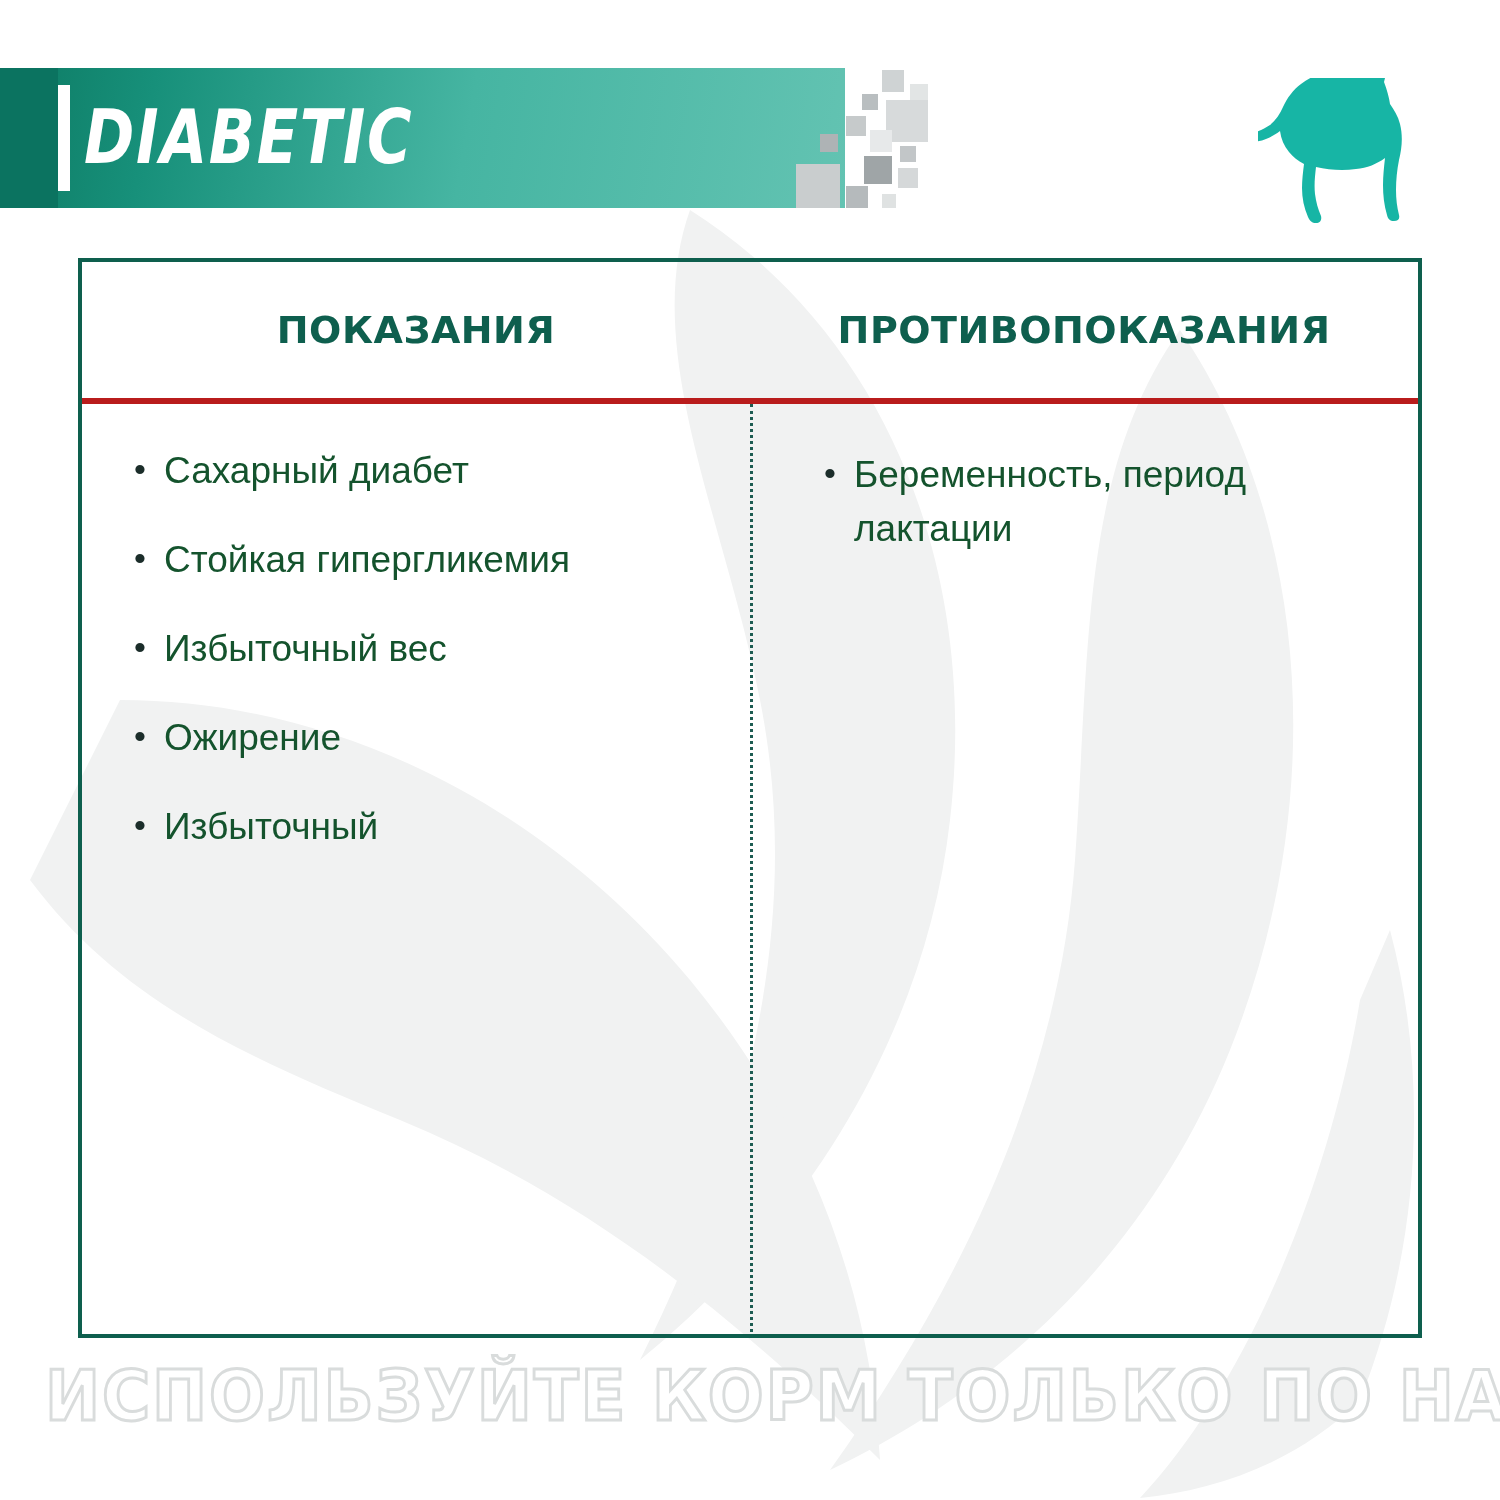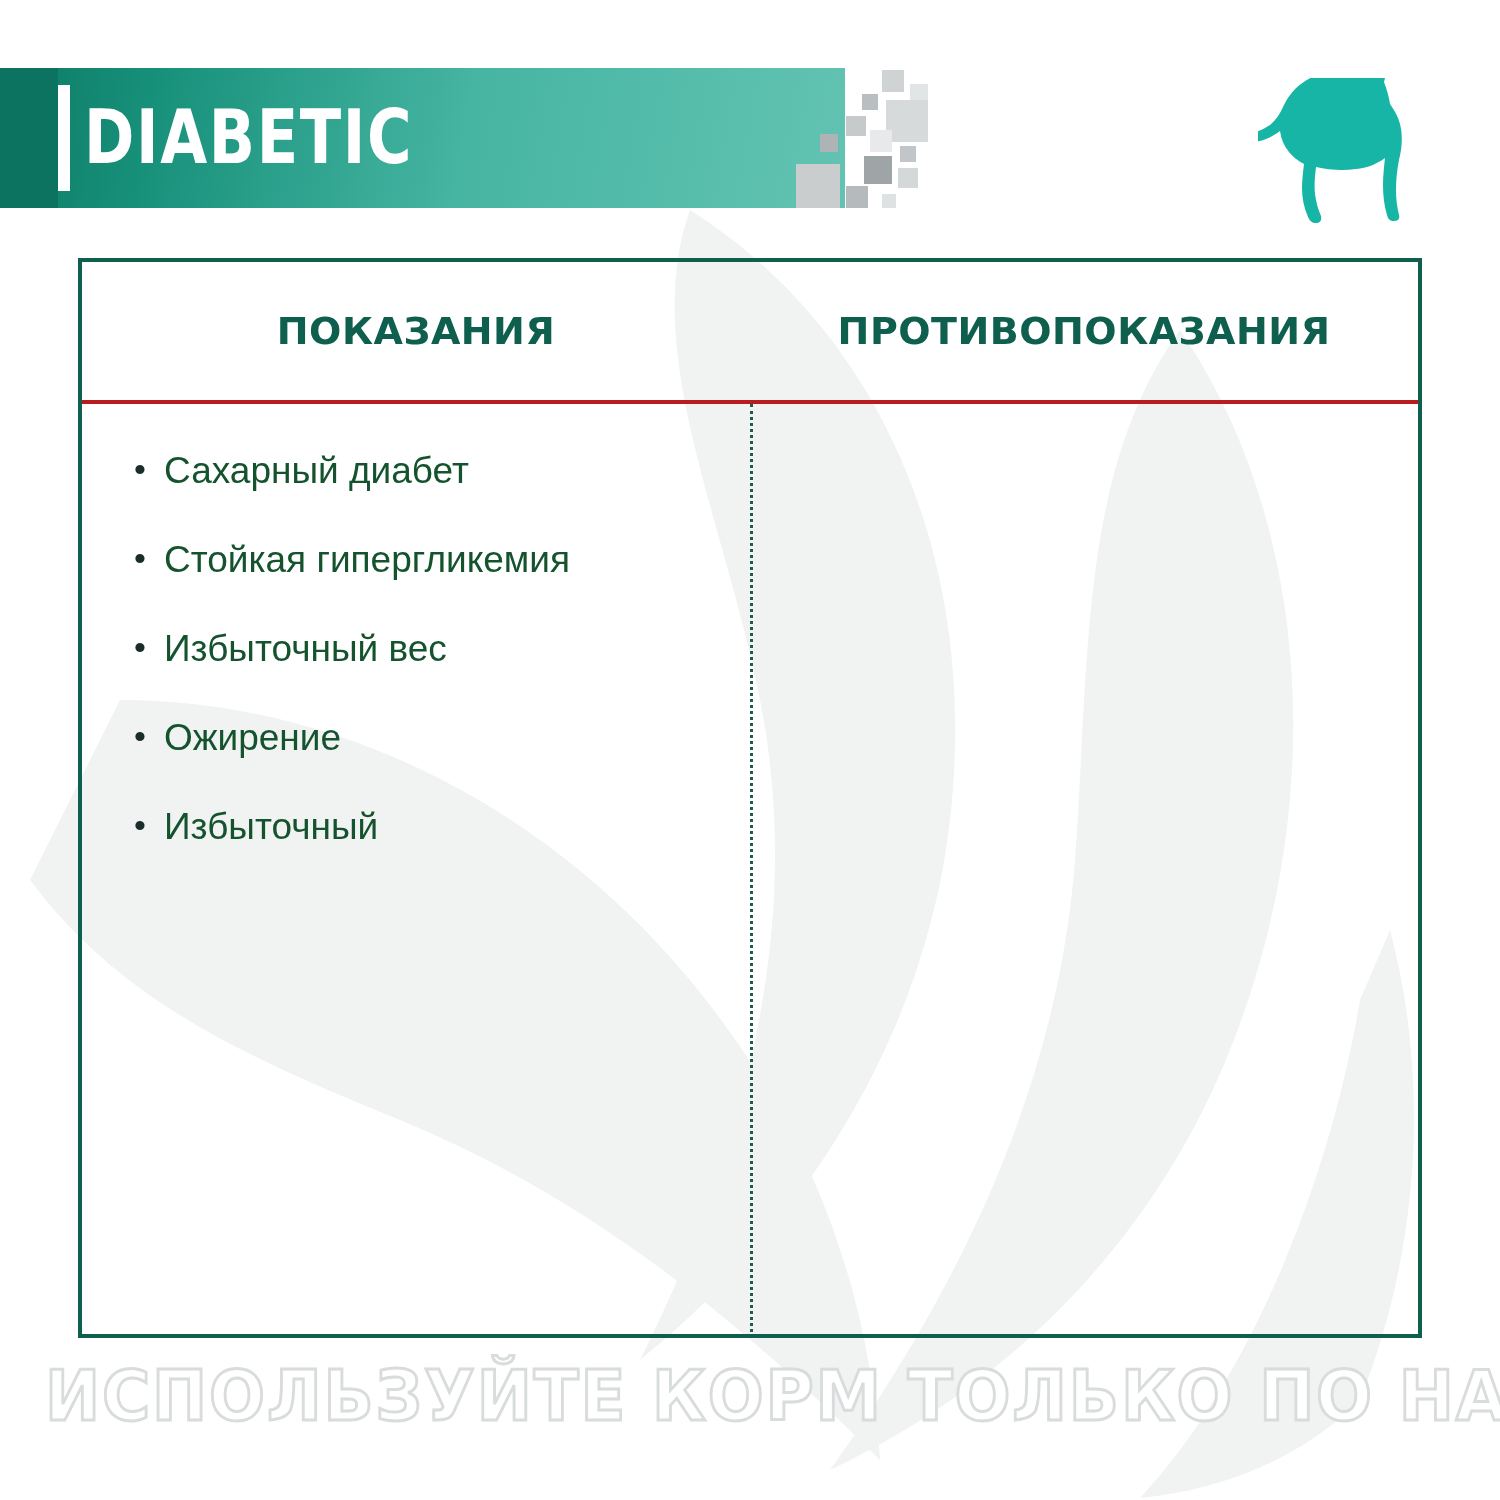--- a/index.html
+++ b/index.html
@@ -33,20 +33,21 @@
     width: 1500px;
     height: 230px;
     z-index: 2;
   }
   .banner-wrap {
     position: absolute;
     top: 68px;
     left: 0;
     width: 983px;
     height: 140px;
+    font-style: italic;
   }
   .banner-bar {
     position: absolute;
     top: 0;
     left: 0;
     width: 845px;
     height: 140px;
     background: linear-gradient(100deg, #0d7a63 0%, #17907a 18%, #46b5a2 55%, #63c3b2 100%);
     clip-path: polygon(0 0, 845px 0, 845px 140px, 0 140px);
   }
@@ -107,21 +108,21 @@
     width: 1344px;
     height: 1080px;
     border: 4px solid #0e5f4e;
     box-sizing: border-box;
     background: transparent;
     z-index: 2;
   }
   .table-head {
     display: flex;
     height: 142px;
-    border-bottom: 4px solid #b91c1c;
+    border-bottom: 6px solid #b91c1c;
     box-sizing: border-box;
   }
   .head-cell {
     display: flex;
     align-items: center;
     justify-content: center;
     font-family: "DejaVu Sans", sans-serif;
     font-weight: bold;
     font-size: 38px;
     letter-spacing: 0.5px;
@@ -250,18 +251,23 @@
     <div class="divider"></div>
     <div class="body-col left">
       <ul class="list">
         <li>Сахарный диабет</li>
         <li>Стойкая гипергликемия</li>
         <li>Избыточный вес</li>
         <li>Ожирение</li>
         <li>Избыточный</li>
       </ul>
     </div>
+    <div class="body-col right">
+      <ul class="list right-list">
+        <li>Беременность, период лактации</li>
+      </ul>
+    </div>
   </div>
 </div>
 
 <div class="footer">
   <div class="footer-text">ИСПОЛЬЗУЙТЕ КОРМ ТОЛЬКО ПО НАЗНАЧЕНИЮ ВРАЧА</div>
 </div>
 
 </body></html>

